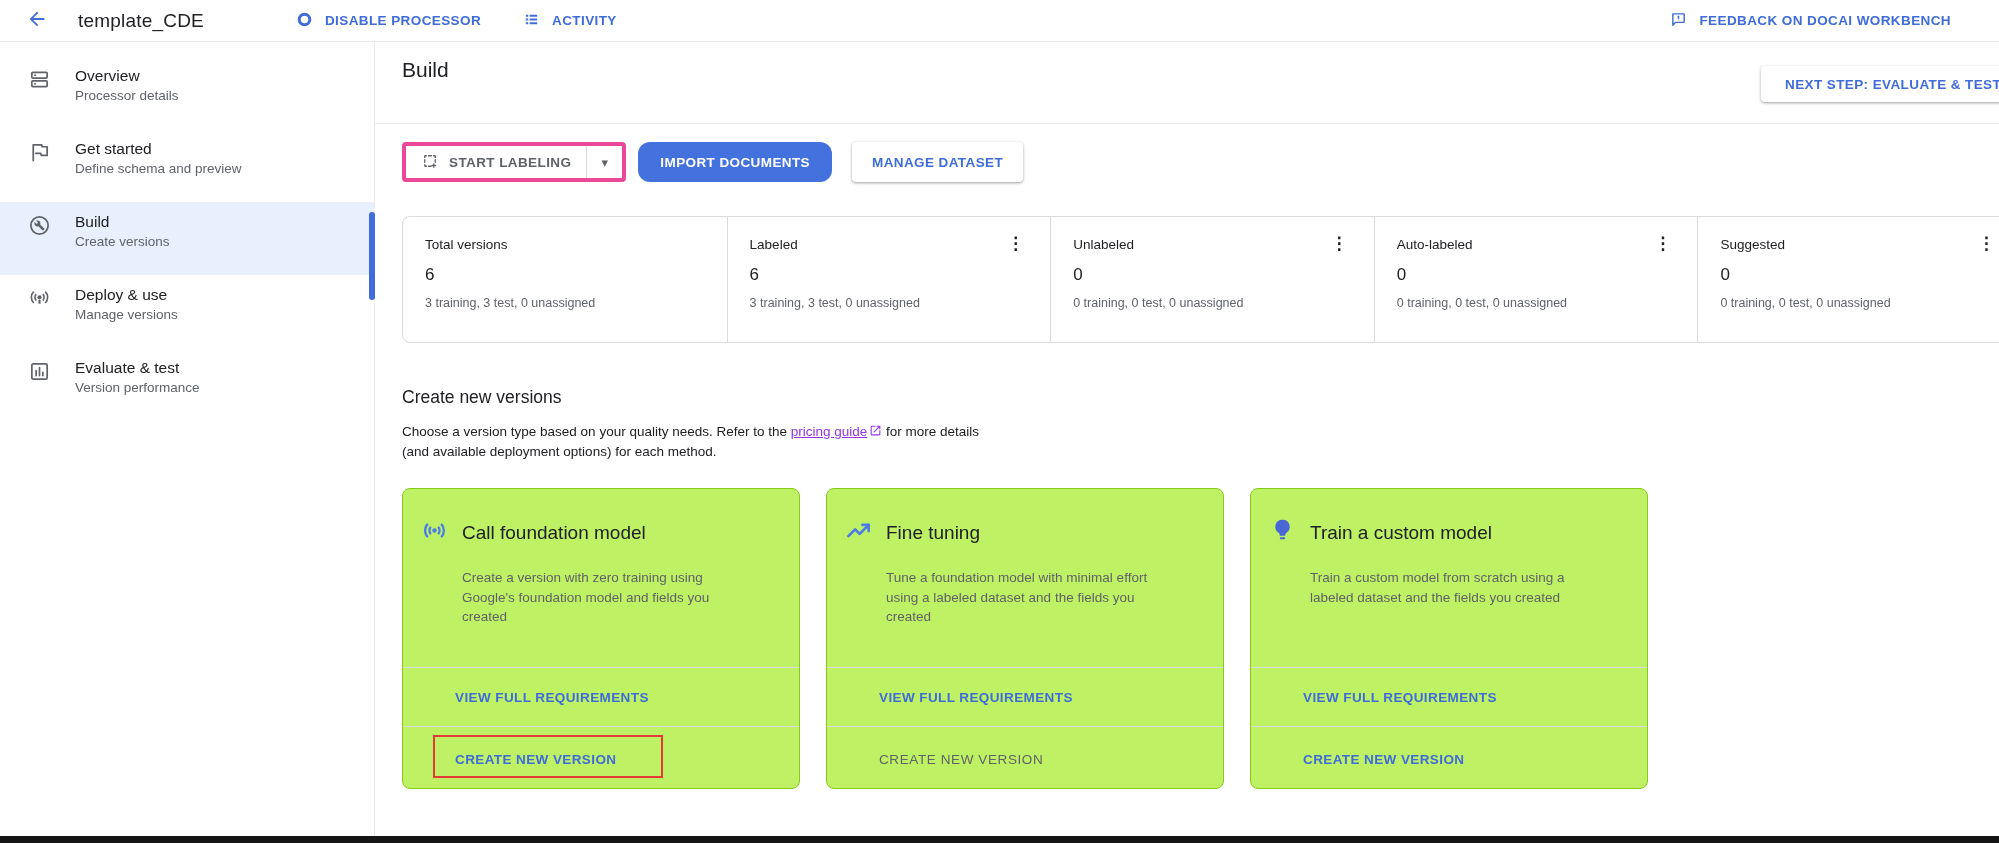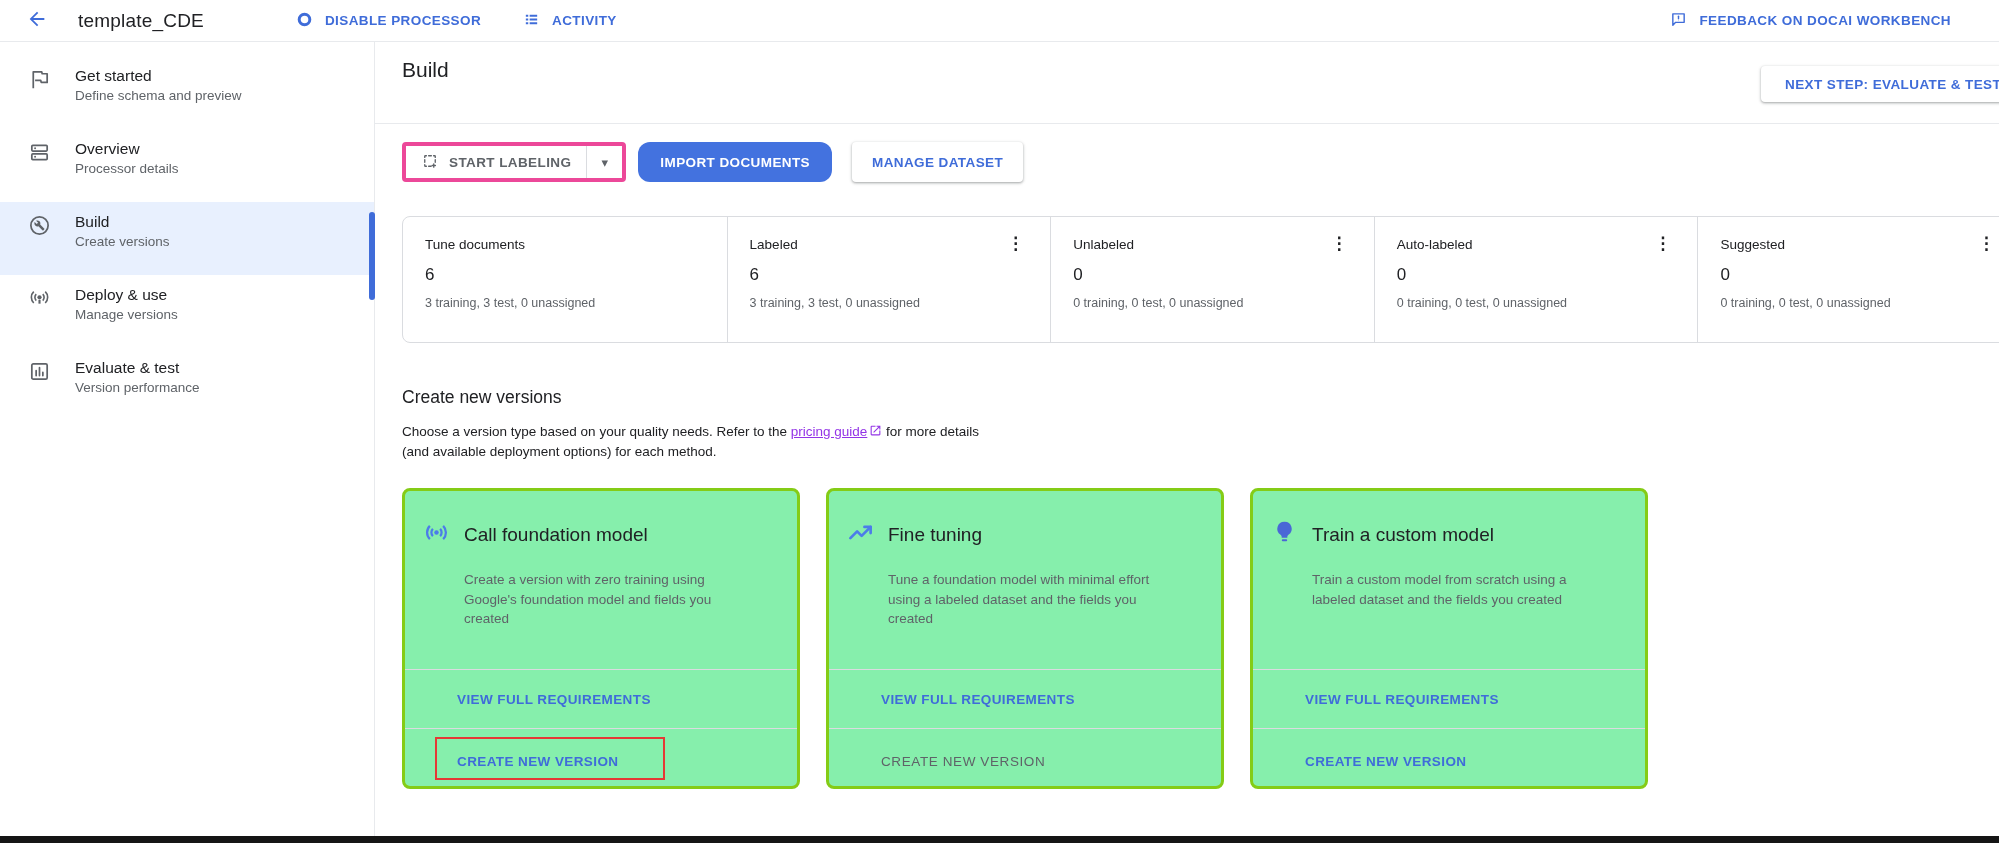--- a/index.html
+++ b/index.html
@@ -58,21 +58,21 @@
   .stat-value { font-size:17px; color:#202124; margin-top:13px; }
   .stat-detail { font-size:12.5px; color:#5f6368; margin-top:11px; }
 
   
   .cv-heading { padding-top:44px; }
   .cv-desc { margin-top:14px; font-size:13.5px; color:#202124; line-height:20px; }
   .pricing-link { color:#9334e6; text-decoration:underline; cursor:pointer; }
   .ext-icon svg { width:13px; height:13px; vertical-align:-1px; margin-left:2px; }
 
   .cards-row { display:flex; gap:26px; margin:26px 0 0 27px; }
-  .vcard { position:relative; width:398px; height:301px; border:3px solid #84cc16; border-radius:8px; background:#86efac; }
+  .vcard { position:relative; width:398px; height:301px; border:1px solid #84cc16; border-radius:8px; background:#bef264; }
   .vcard-head { display:flex; align-items:center; gap:14px; padding:28px 20px 0 18px; }
   .vcard-head svg { width:27px; height:27px; flex:none; }
   .vcard-title { font-size:19px; color:#202124; }
   .vcard-desc { margin:20px 24px 0 59px; max-width:274px; font-size:13.5px; line-height:19.5px; color:#5f6368; }
   .vcard-footer { position:absolute; left:0; right:0; top:178px; }
   .vc-row { height:59px; border-top:1px solid #dadce0; display:flex; align-items:center; padding-left:36px; }
   .vc-row.second { height:66px; }
   .vc-link { border:none; background:transparent; color:#3f6cd9; font-size:13.5px; font-weight:700; letter-spacing:.4px; cursor:pointer; padding:8px 16px; font-family:inherit; }
   .vc-link.disabled { color:#5f6368; font-weight:400; letter-spacing:.6px; cursor:default; }
   .annotation-box { position:absolute; left:30px; top:246px; width:230px; height:43px; border:2px solid #e53935; pointer-events:none; }
@@ -117,39 +117,39 @@
             <path d="M12 7.3v3.8" stroke-linecap="round"></path>
             <circle cx="12" cy="13.4" r="0.5" fill="#3f6cd9" stroke="none"></circle>
           </svg></span>
       <span>FEEDBACK ON DOCAI WORKBENCH</span>
     </button>
   </div>
 
   <nav class="sidebar">
 
     <div class="side-item">
-      <span class="side-icon"><svg viewBox="0 0 24 24" fill="none" stroke="#5f6368" stroke-width="1.8" stroke-linejoin="round">
-            <path d="M5.5 21V4h8.8l.5 2H20v9h-6.2l-.5-2H7.4"></path>
-          </svg></span>
-      <span class="side-text">
-        <span class="side-title" style="display:block">Get started</span>
-        <span class="side-sub" style="display:block">Define schema and preview</span>
-      </span>
-    </div>
-
-    <div class="side-item">
       <span class="side-icon"><svg viewBox="0 0 24 24" fill="none" stroke="#5f6368" stroke-width="1.8">
             <rect x="4" y="4.5" width="16" height="6" rx="1"></rect>
             <rect x="4" y="13.5" width="16" height="6" rx="1"></rect>
             <circle cx="7.4" cy="7.5" r="1" fill="#5f6368" stroke="none"></circle>
             <circle cx="7.4" cy="16.5" r="1" fill="#5f6368" stroke="none"></circle>
           </svg></span>
       <span class="side-text">
         <span class="side-title" style="display:block">Overview</span>
         <span class="side-sub" style="display:block">Processor details</span>
+      </span>
+    </div>
+
+    <div class="side-item">
+      <span class="side-icon"><svg viewBox="0 0 24 24" fill="none" stroke="#5f6368" stroke-width="1.8" stroke-linejoin="round">
+            <path d="M5.5 21V4h8.8l.5 2H20v9h-6.2l-.5-2H7.4"></path>
+          </svg></span>
+      <span class="side-text">
+        <span class="side-title" style="display:block">Get started</span>
+        <span class="side-sub" style="display:block">Define schema and preview</span>
       </span>
     </div>
 
     <div class="side-item selected">
       <span class="side-icon"><svg viewBox="0 0 24 24">
             <circle cx="12" cy="12" r="9" fill="none" stroke="#5f6368" stroke-width="1.8"></circle>
             <g transform="translate(6.2,6.2) scale(0.48)">
               <path d="M22.7 19l-9.1-9.1c.9-2.3.4-5-1.5-6.9-2-2-5-2.4-7.4-1.3L9 6 6 9 1.6 4.7C.4 7.1.9 10.1 2.9 12.1c1.9 1.9 4.6 2.4 6.9 1.5l9.1 9.1c.4.4 1 .4 1.4 0l2.3-2.3c.5-.4.5-1.1.1-1.4z" fill="#5f6368"></path>
             </g>
           </svg></span>
@@ -208,21 +208,21 @@
         </div>
         <button class="filled-btn">IMPORT DOCUMENTS</button>
         <button class="raised-btn">MANAGE DATASET</button>
       </div>
     </div>
 
     <div class="stats-card">
 
       <div class="stat-col">
         <div class="stat-label-row">
-          <span class="stat-label">Tune documents</span>
+          <span class="stat-label">Total versions</span>
         </div>
         <div class="stat-value">6</div>
         <div class="stat-detail">3 training, 3 test, 0 unassigned</div>
       </div>
 
       <div class="stat-col">
         <div class="stat-label-row">
           <span class="stat-label">Labeled</span>
           <button class="kebab">⋮</button>
         </div>

